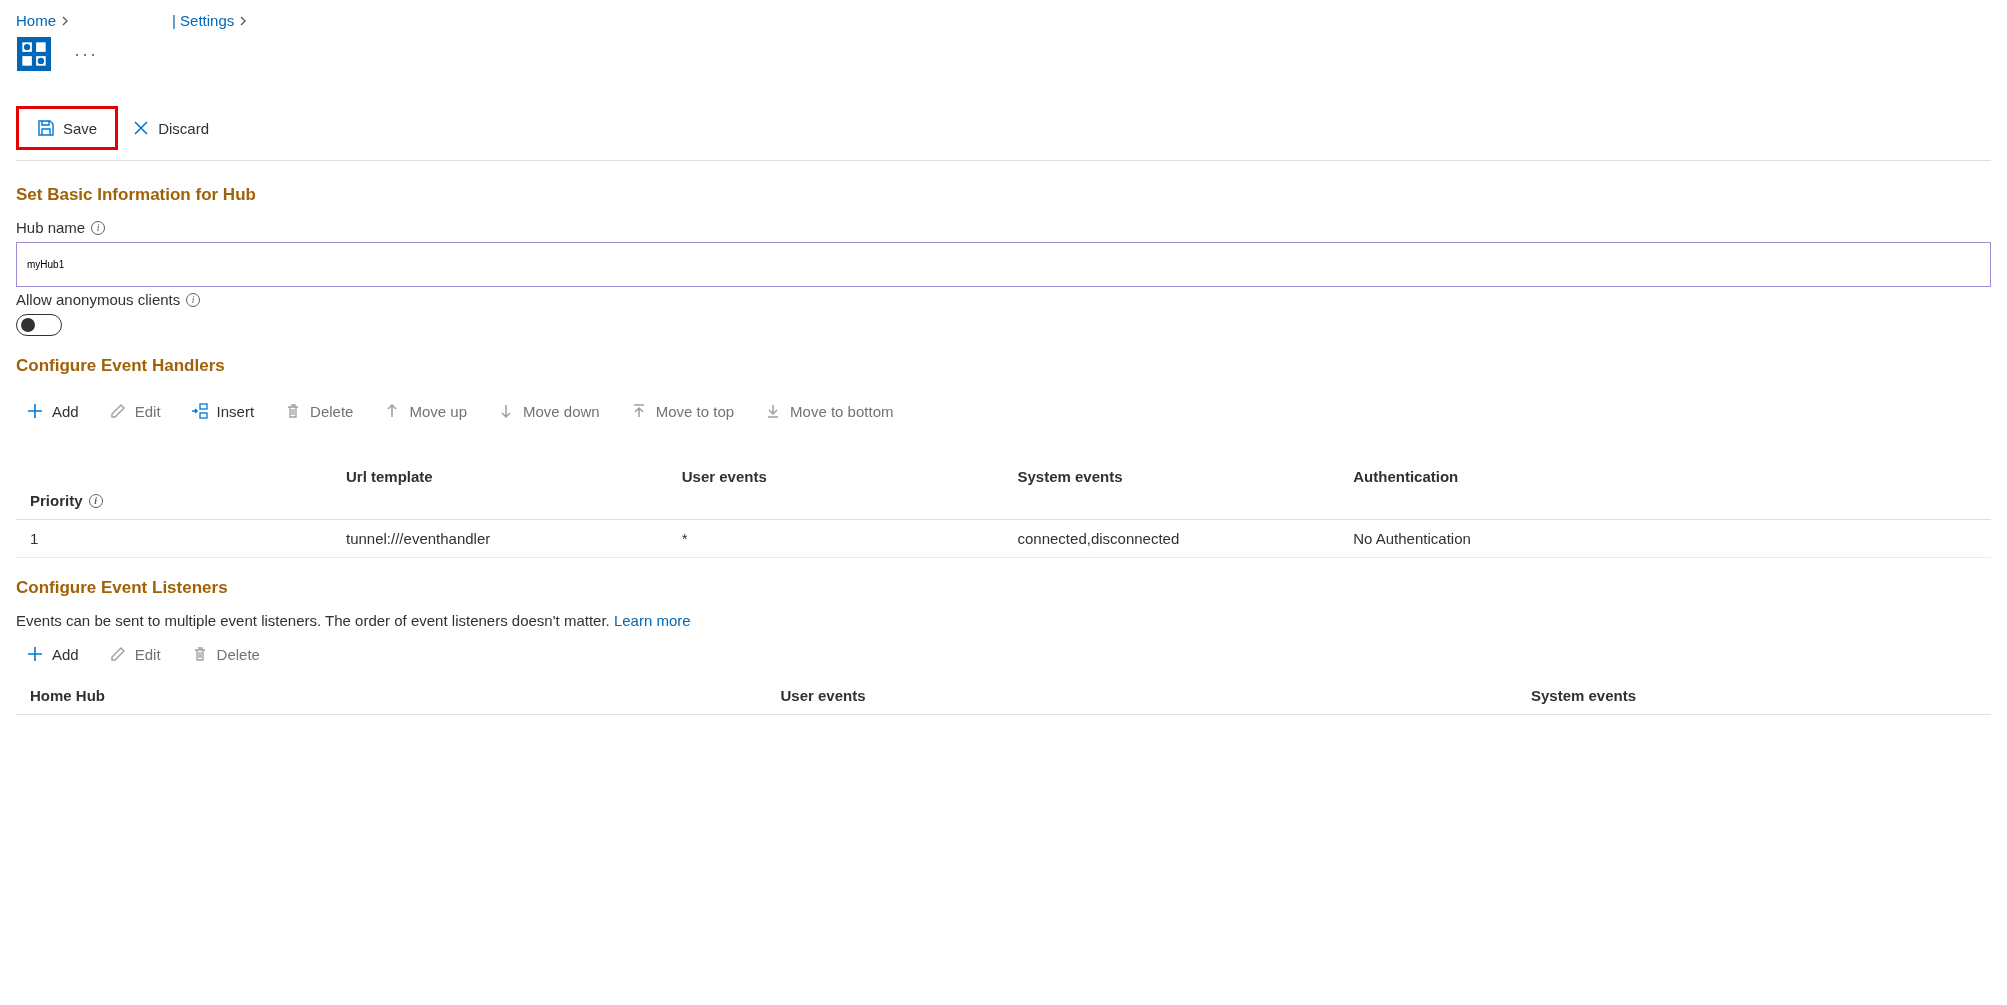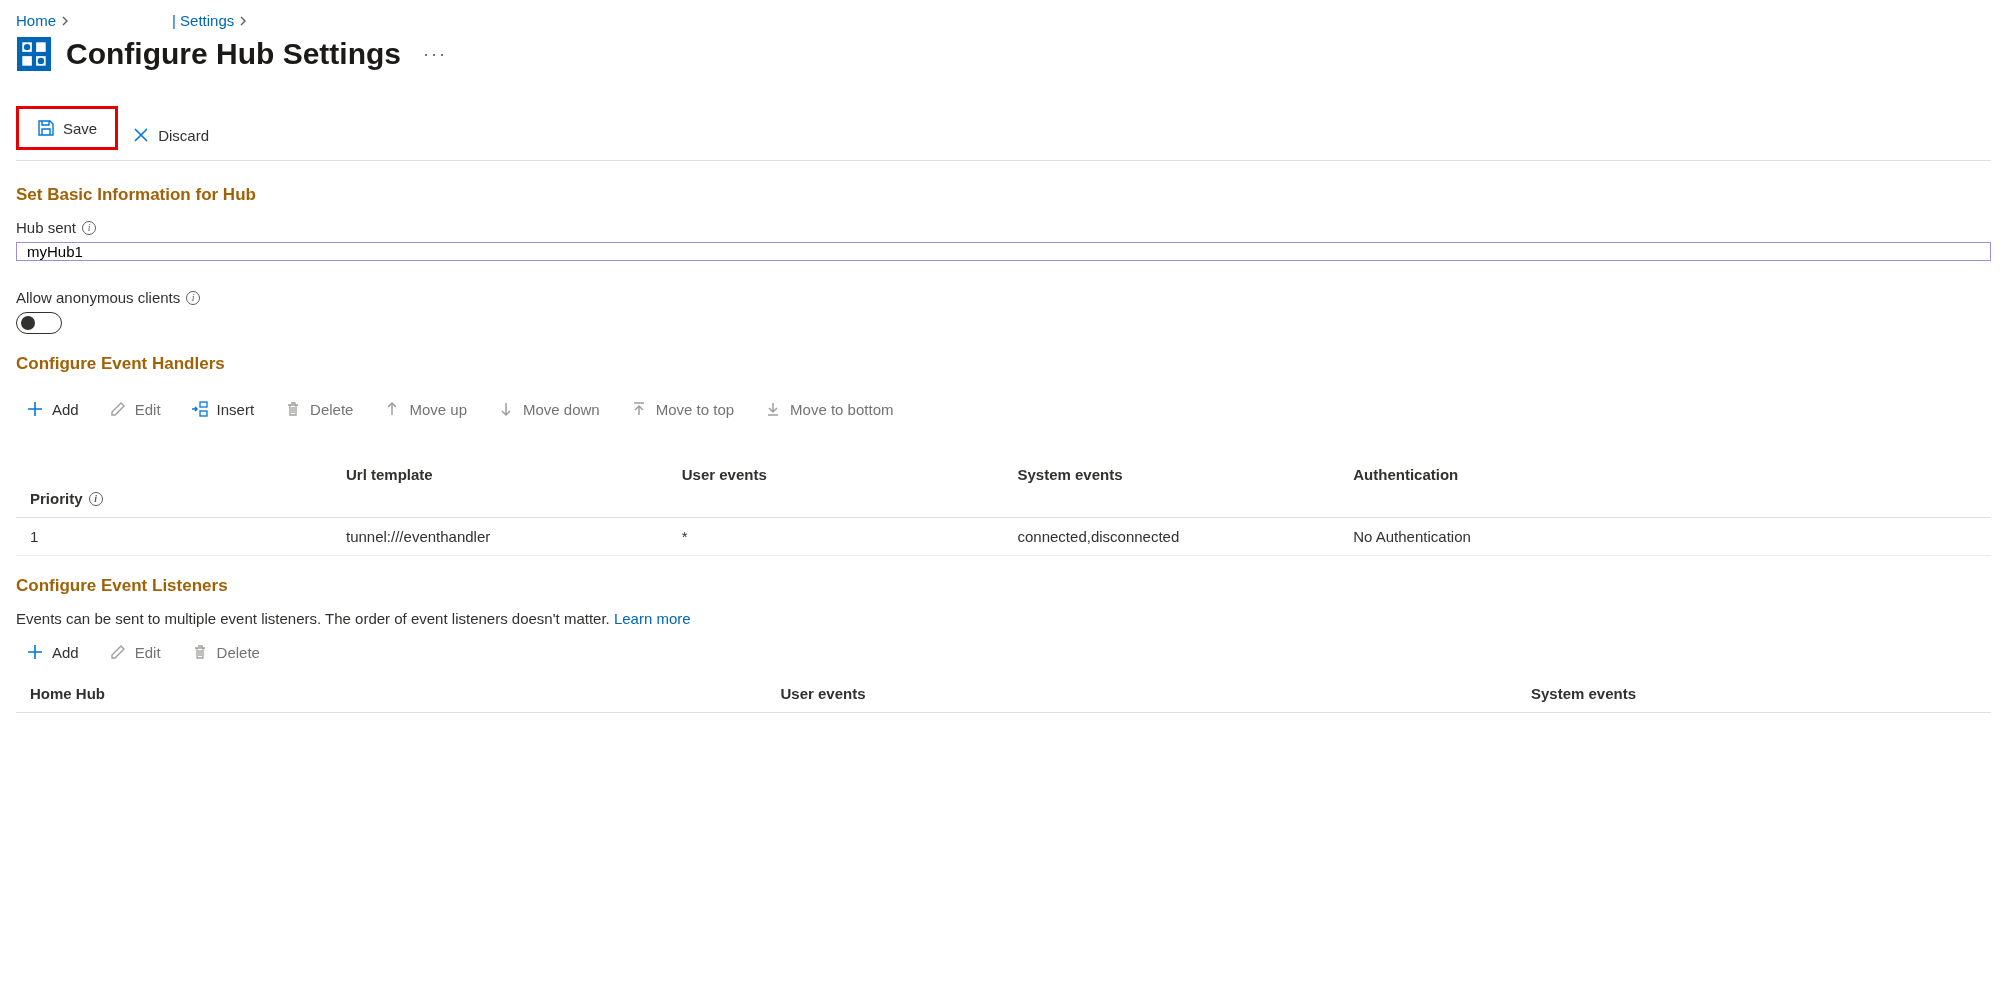--- a/index.html
+++ b/index.html
@@ -37,21 +37,21 @@
   }
   .more-dots {
     font-size: 18px;
     color: #605e5c;
     margin-left: 8px;
     letter-spacing: 2px;
     cursor: pointer;
   }
   .command-bar {
     display: flex;
-    align-items: flex-end;
+    align-items: center;
     gap: 4px;
     padding: 6px 0 10px 0;
     border-bottom: 1px solid #e1dfdd;
     margin-bottom: 24px;
   }
   .cmd-btn {
     display: inline-flex;
     align-items: center;
     gap: 8px;
     padding: 6px 10px;
@@ -87,25 +87,25 @@
     display: inline-flex;
     align-items: center;
     justify-content: center;
     font-size: 10px;
     color: #605e5c;
     font-style: italic;
     font-family: Georgia, serif;
   }
   .text-input {
     width: 100%;
-    padding: 0 10px;
-    font-size: 15px;
+    padding: 16px 10px;
+    font-size: 10px;
     border: 1px solid #a38bd1;
     outline: none;
-    margin-bottom: 28px;
+    margin-bottom: 4px;
   }
   .toggle {
     width: 46px; height: 22px;
     border: 1px solid #323130;
     border-radius: 11px;
     position: relative;
     cursor: pointer;
     margin-top: 4px;
     margin-bottom: 6px;
     background: #ffffff;
@@ -191,21 +191,20 @@
     <svg width="34" height="34" viewBox="0 0 32 32">
       <rect x="0" y="0" width="32" height="32" fill="#0067b8"></rect>
       <rect x="5" y="5" width="9" height="9" fill="#fff"></rect>
       <rect x="18" y="5" width="9" height="9" fill="#fff"></rect>
       <rect x="5" y="18" width="9" height="9" fill="#fff"></rect>
       <rect x="18" y="18" width="9" height="9" fill="#fff"></rect>
       <circle cx="9.5" cy="9.5" r="3" fill="#0067b8"></circle>
       <circle cx="22.5" cy="22.5" r="3" fill="#0067b8"></circle>
     </svg>
   </span>
-  <h1 class="page-title">Configure Hub Settings</h1>
   <span class="more-dots">···</span>
 </div>
 
 
 <div class="command-bar">
   <span class="save-highlight">
     <button class="cmd-btn">
       <span class="icon icon-blue">
         <svg width="18" height="18" viewBox="0 0 18 18">
             <path d="M2 2 H13 L16 5 V16 H2 Z M5 2 V6 H12 V2 M5 16 V10 H13 V16" stroke="#0078d4" stroke-width="1.4" fill="none"></path>
@@ -221,21 +220,21 @@
         </svg>
     </span>
     <span>Discard</span>
   </button>
 </div>
 
 
 <h2 class="section-title">Set Basic Information for Hub</h2>
 
 <div class="field-label">
-  <span>Hub sent</span>
+  <span>Hub name</span>
   <span class="info-icon">i</span>
 </div>
 <input class="text-input" type="text" value="myHub1" style="">
 
 <div class="field-label">
   <span>Allow anonymous clients</span>
   <span class="info-icon">i</span>
 </div>
 <div class="toggle">
   <div class="knob"></div>

